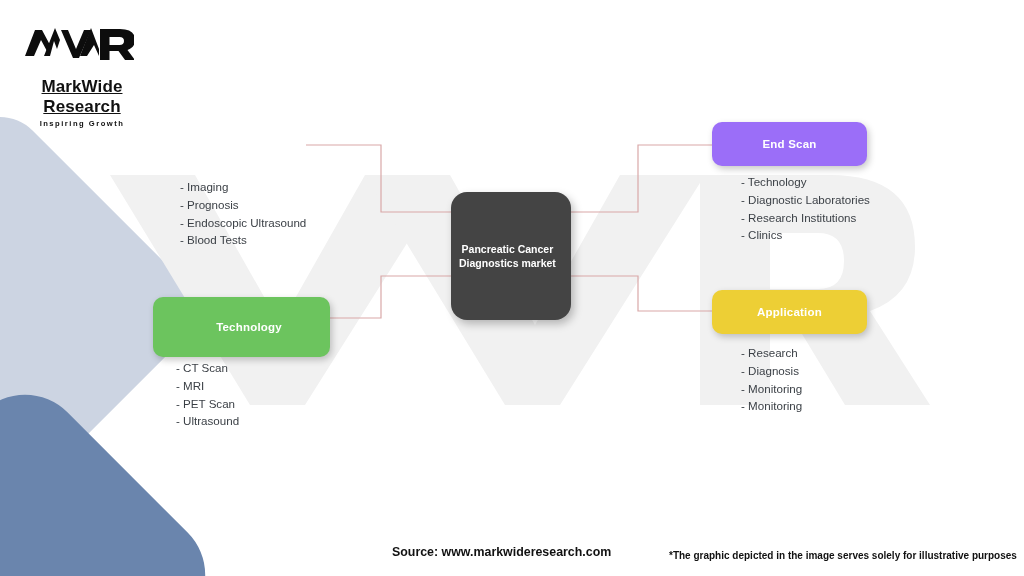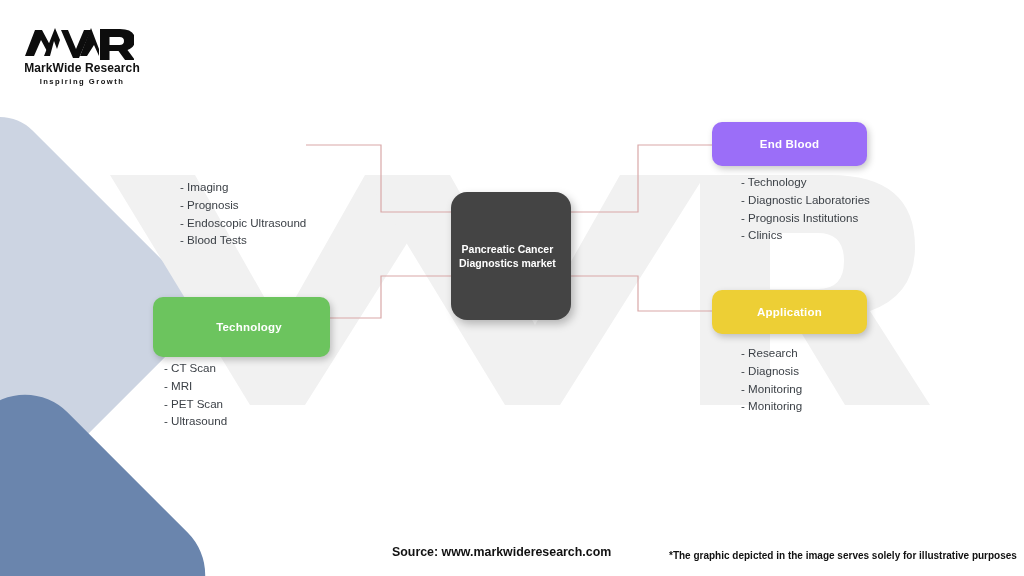--- a/index.html
+++ b/index.html
@@ -55,26 +55,27 @@
   
   .logo {
     position: absolute;
     left: 18px;
     top: 22px;
     width: 128px;
     height: 70px;
   }
   .logo-mark { width: 110px; height: 38px; display: block; margin-left: 6px;}
   .logo-name {
-    font-size: 12px;
+    font-size: 17px;
     font-weight: bold;
     color: #111;
     letter-spacing: .1px;
     text-align: center;
-    margin-top: 1px;
+    margin-top: 17px;
+    text-decoration: underline;
   }
   .logo-tag {
     font-size: 7.6px;
     font-weight: bold;
     color: #111;
     letter-spacing: 1.5px;
     text-align: center;
     margin-top: 2px;
   }
   .page-title {
@@ -136,21 +137,21 @@
   
   .bullets {
     position: absolute;
     font-size: 11.6px;
     color: #3a3f45;
     line-height: 17.8px;
   }
   .bullets div { white-space: nowrap; }
 
   .bullets-product { left: 180px; top: 178px; }
-  .bullets-tech    { left: 164px; top: 359px; }
+  .bullets-tech    { left: 176px; top: 359px; }
   .bullets-enduser { left: 741px; top: 173px; }
   .bullets-app     { left: 741px; top: 344px; }
 
   
   .source {
     position: absolute;
     left: 392px;
     top: 545px;
     font-size: 12.4px;
     font-weight: bold;
@@ -230,26 +231,26 @@
     <span class="node-label">Technology</span>
   </div>
   <div class="bullets bullets-tech">
     <div>- CT Scan</div>
     <div>- MRI</div>
     <div>- PET Scan</div>
     <div>- Ultrasound</div>
   </div>
 
   <div class="node node-enduser">
-    <span class="node-label">End Blood</span>
+    <span class="node-label">End Scan</span>
   </div>
   <div class="bullets bullets-enduser">
     <div>- Technology</div>
     <div>- Diagnostic Laboratories</div>
-    <div>- Prognosis Institutions</div>
+    <div>- Research Institutions</div>
     <div>- Clinics</div>
   </div>
 
   <div class="node node-app">
     <span class="node-label">Application</span>
   </div>
   <div class="bullets bullets-app">
     <div>- Research</div>
     <div>- Diagnosis</div>
     <div>- Monitoring</div>

